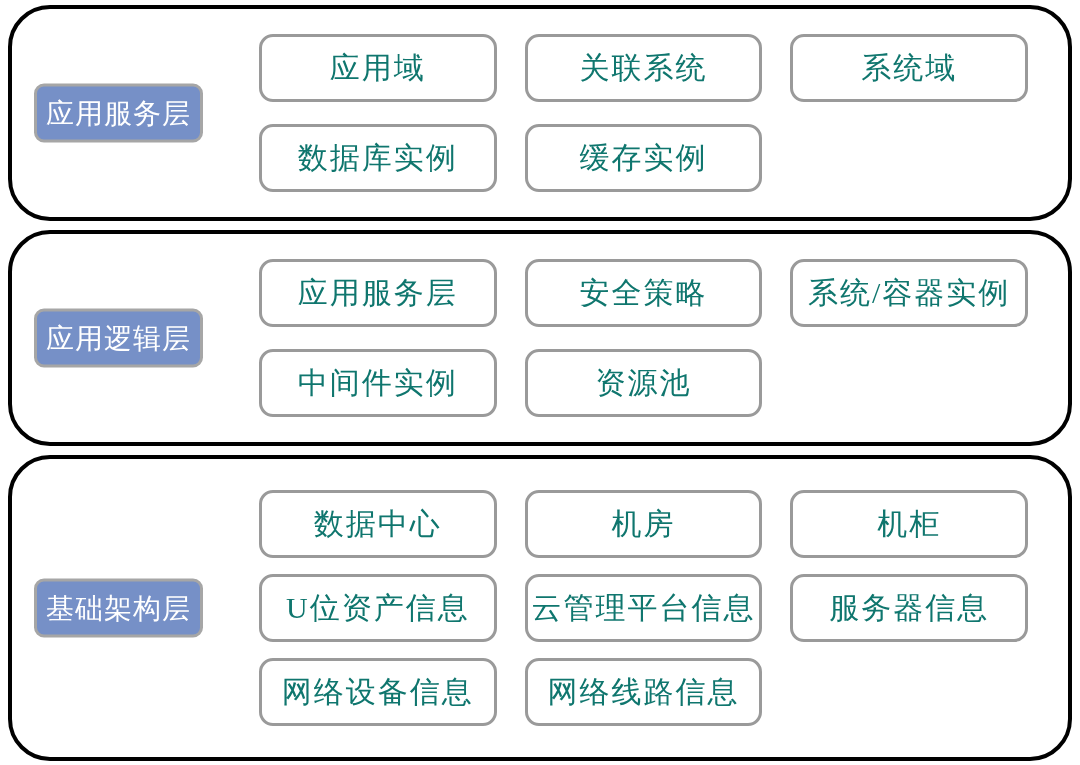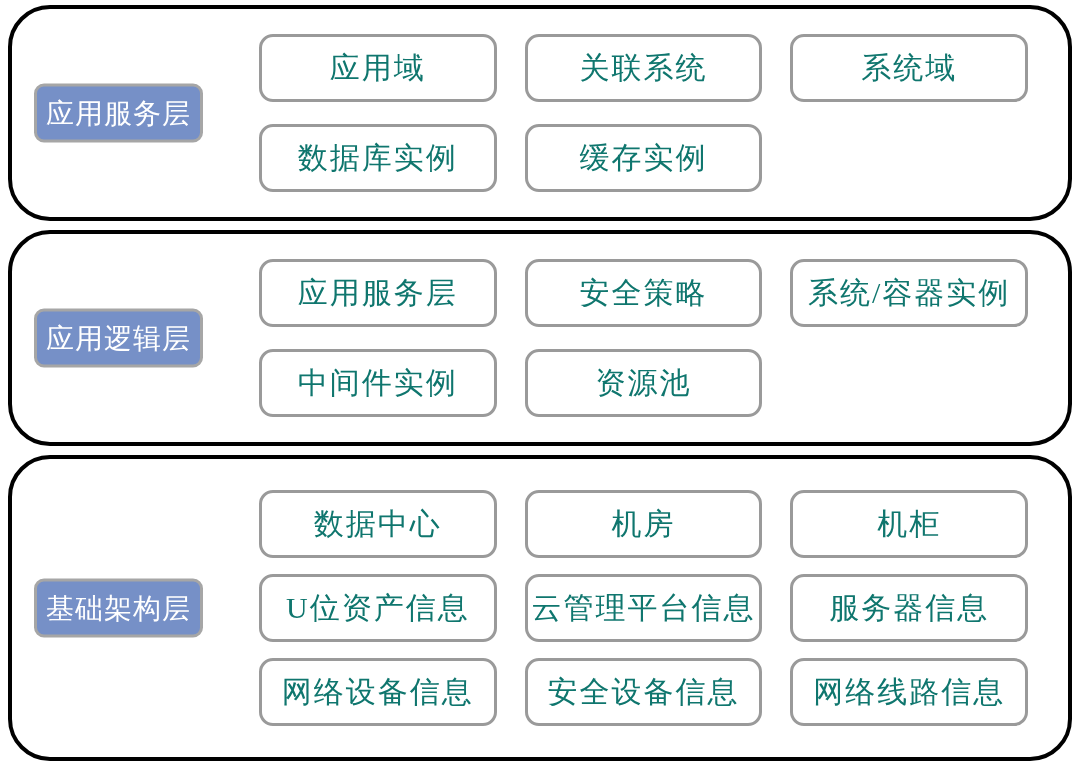--- a/index.html
+++ b/index.html
@@ -99,17 +99,16 @@
     <section class="layer rows3">
       <div class="layer-label">基础架构层</div>
       <div class="boxes">
         <div class="box">数据中心</div>
         <div class="box">机房</div>
         <div class="box">机柜</div>
         <div class="box">U位资产信息</div>
         <div class="box">云管理平台信息</div>
         <div class="box">服务器信息</div>
         <div class="box">网络设备信息</div>
-        <div class="box">安全设备信息</div>
         <div class="box">网络线路信息</div>
       </div>
     </section>
   </div>
 
 </body></html>

